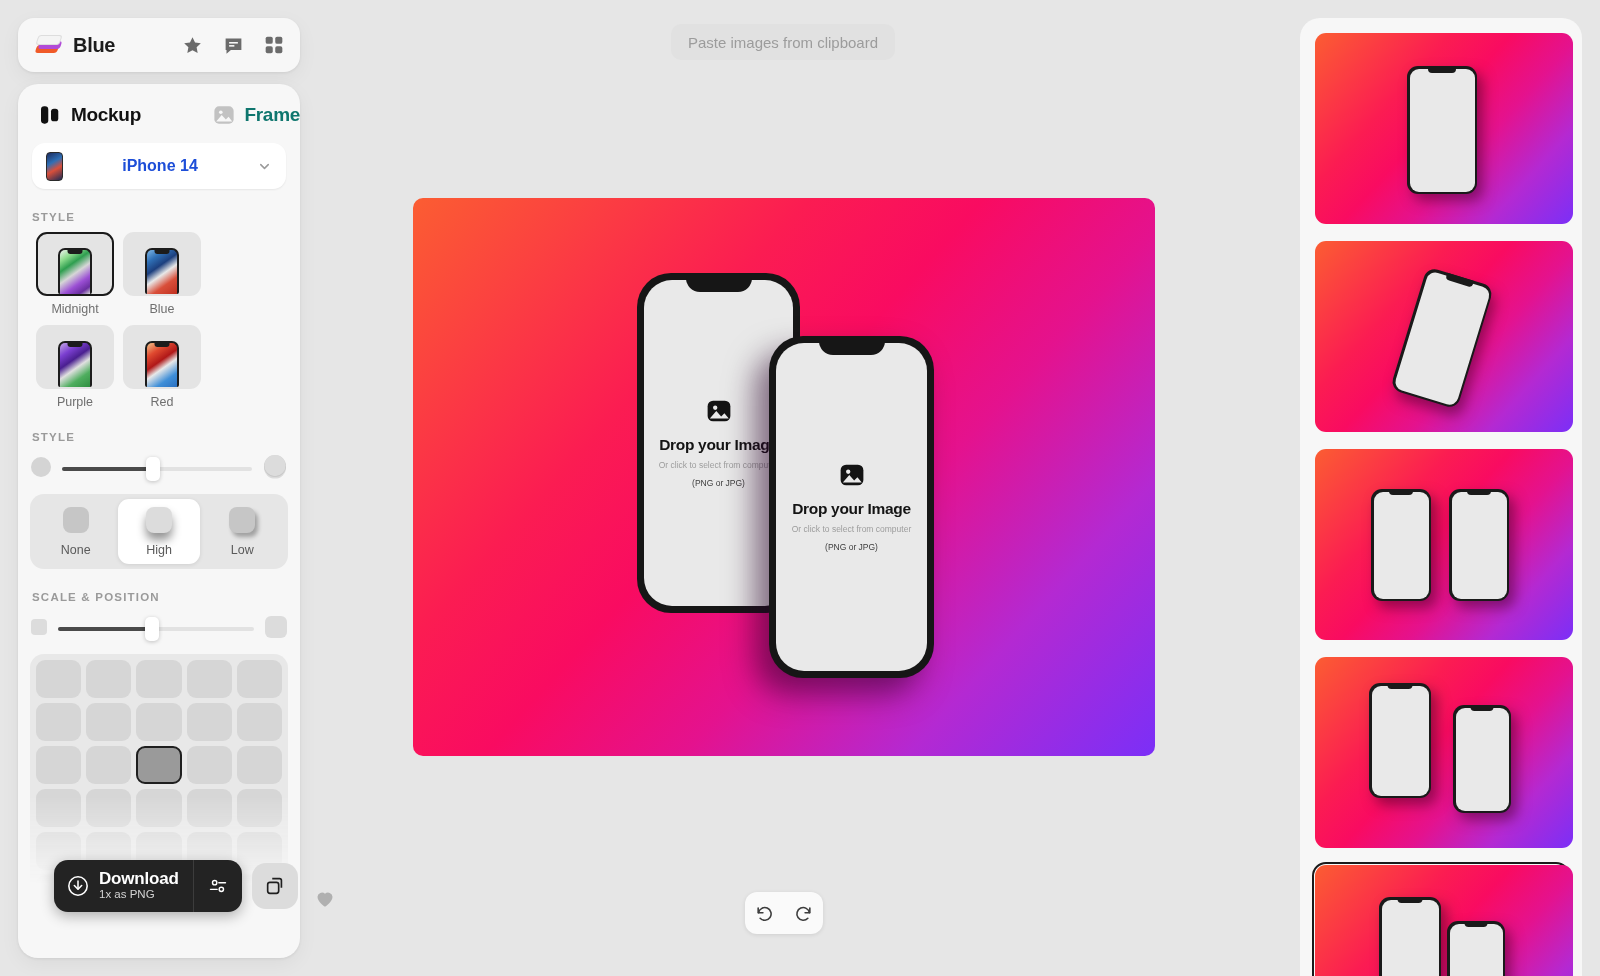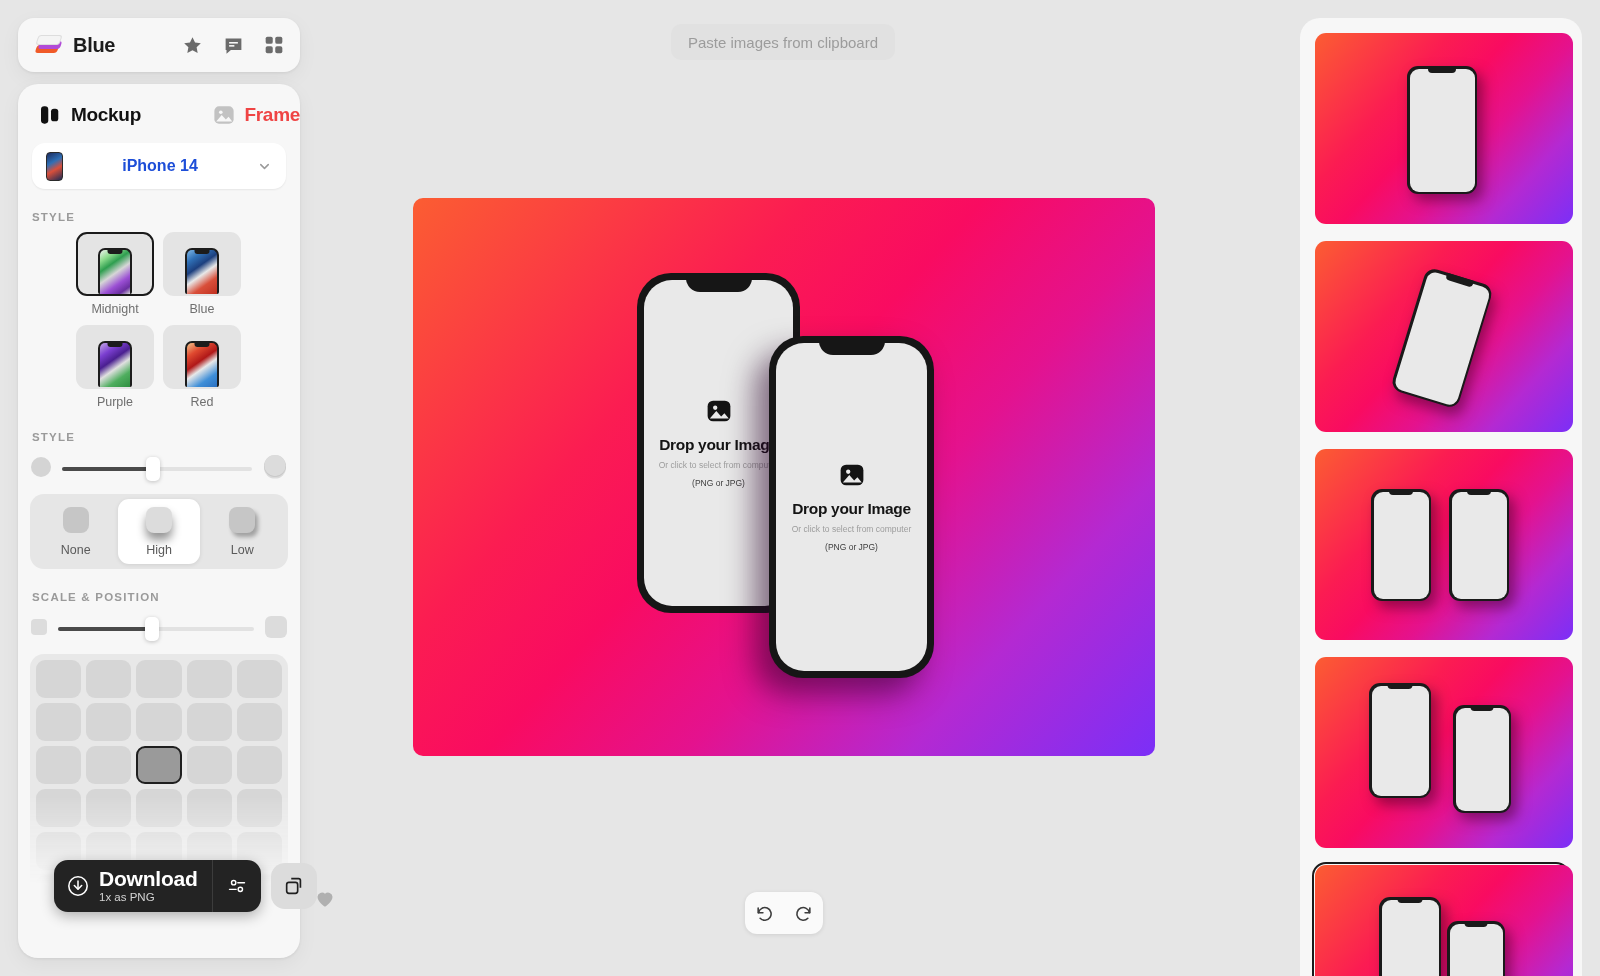--- a/index.html
+++ b/index.html
@@ -36,21 +36,21 @@
   #tool-card {
     position: absolute; top: 66px; left: 0;
     width: 282px; height: 874px;
     border-radius: 20px;
     overflow: hidden;
   }
   #tabs { display: flex; align-items: center; gap: 26px; padding: 20px 0 0 22px; justify-content: space-between; }
   .tab { display: flex; align-items: center; gap: 9px; cursor: pointer; }
   .tab-label { font-size: 19px; font-weight: 700; letter-spacing: -.3px; }
   .tab.active .tab-label { color: #111; }
-  .tab.inactive .tab-label { color: #ef4444; }
+  .tab.inactive .tab-label { color: #0f766e; }
 
   #device-select {
     margin: 17px 14px 0 14px;
     height: 46px;
     background: #fff;
     border-radius: 13px;
     display: flex; align-items: center;
     padding: 0 14px;
     box-shadow: 0 1px 2px rgba(0,0,0,.07);
     cursor: pointer;
@@ -60,21 +60,21 @@
     background: linear-gradient(150deg,#1c2b5e 0%,#2f6fb5 35%,#d94f3a 60%,#1b2b55 100%);
     border: 1.5px solid #2a2a2a;
   }
   #device-name { flex: 1; text-align: center; font-size: 16px; font-weight: 600; color: #1d4ed8; }
 
   .section-label {
     font-size: 11.5px; font-weight: 700; letter-spacing: 1.2px;
     color: #9a9a9a; padding-left: 14px; margin-top: 22px; margin-bottom: 9px;
   }
 
-  #style-grid { padding: 0 18px; display: flex; flex-wrap: wrap; gap: 9px; margin-left: 40px; }
+  #style-grid { padding: 0 18px; display: flex; flex-wrap: wrap; gap: 9px; }
   .style-item { width: 78px; }
   .style-swatch {
     width: 78px; height: 64px; border-radius: 11px; background: #e4e4e4;
     display: flex; align-items: flex-end; justify-content: center;
     cursor: pointer; border: 2px solid transparent;
   }
   .style-item.selected .style-swatch { border-color: #1a1a1a; }
   .mini-phone {
     width: 34px; height: 46px; border: 2.4px solid #1c1c1c;
     border-radius: 7px 7px 2px 2px; border-bottom: none;
@@ -123,21 +123,21 @@
   .pos-cell { height: 38px; background: #d6d6d6; border-radius: 9px; cursor: pointer; border: 2px solid transparent; }
   .pos-cell.selected { background: #9a9a9a; border-color: #1f1f1f; }
 
   
   #download-dock { position: absolute; left: 36px; bottom: 46px; display: flex; align-items: center; gap: 10px; z-index: 20; }
   #download-btn {
     display: flex; align-items: center; background: #232323;
     border-radius: 14px; height: 52px; box-shadow: 0 4px 14px rgba(0,0,0,.3); cursor: pointer;
   }
   #dl-left { display: flex; align-items: center; padding: 0 14px 0 13px; gap: 10px; }
-  #dl-text-main { color: #fff; font-size: 21px; font-weight: 700; line-height: 1.05; letter-spacing: -.2px; }
+  #dl-text-main { color: #fff; font-size: 17px; font-weight: 700; line-height: 1.05; letter-spacing: -.2px; }
   #dl-text-sub { color: #d4d4d4; font-size: 11.5px; line-height: 1.3; }
   #dl-divider { width: 1px; height: 52px; background: #3c3c3c; }
   #dl-settings { padding: 0 14px; display: flex; align-items: center; cursor: pointer; }
   #copy-btn {
     width: 46px; height: 46px; background: #dcdcdc; border-radius: 14px;
     display: flex; align-items: center; justify-content: center; cursor: pointer;
   }
 
   
   #paste-hint {

